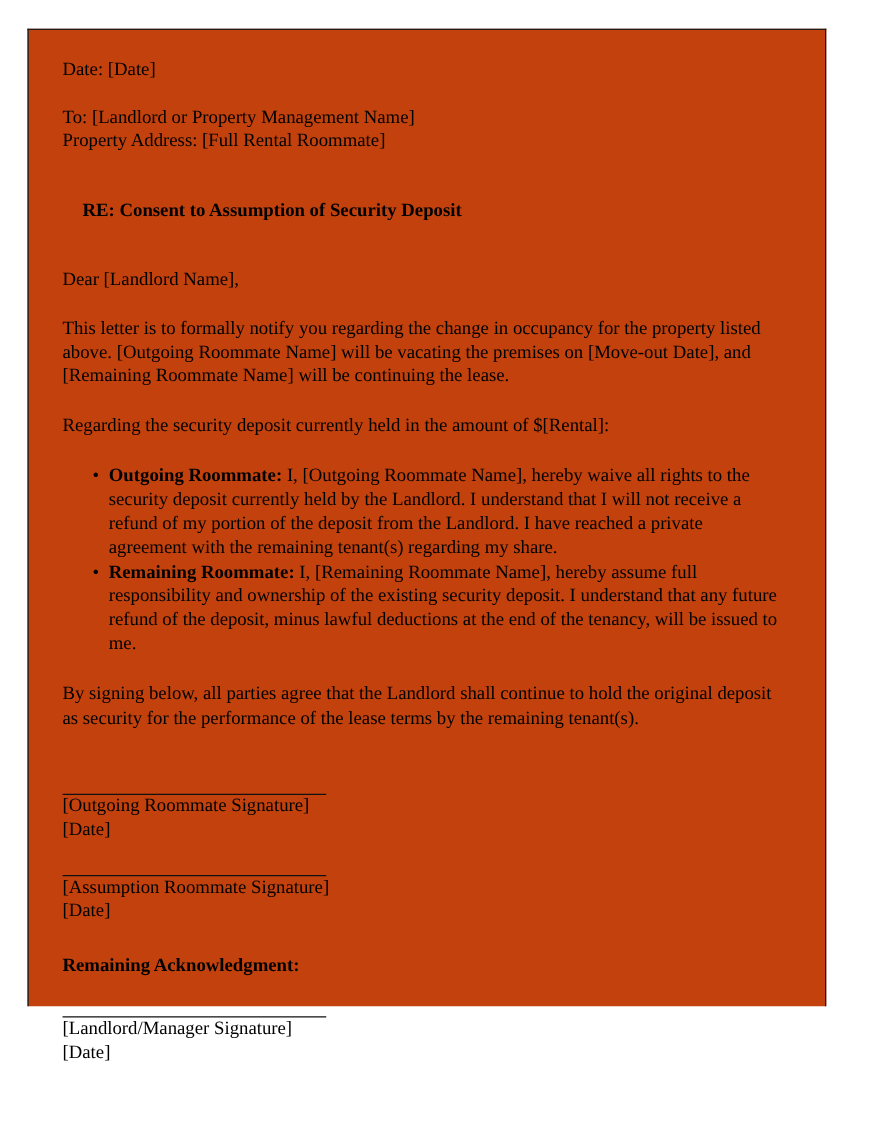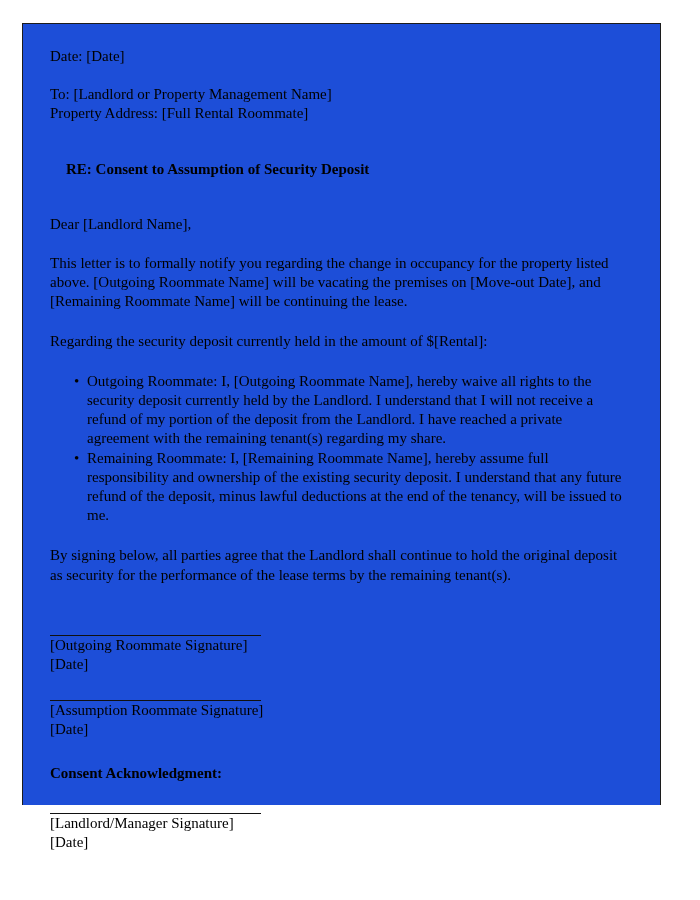--- a/index.html
+++ b/index.html
@@ -21,21 +21,21 @@
     position: absolute;
     left: 22px;
     top: 23px;
     width: 639px;
     height: 782px;
     box-sizing: border-box;
     border-left: 1.3px solid #1c1c1c;
     border-right: 1.3px solid #1c1c1c;
     border-top: 1.3px solid #1c1c1c;
     border-bottom: none;
-    background: #1d4ed8;
+    background: #c2410c;
   }
 
   #doc-body {
     position: absolute;
     left: 27px;
     top: 23px;
     width: 574px;
     font-size: 15px;
     line-height: 19.2px;
     text-align: left;
@@ -46,21 +46,21 @@
   }
 
   .para {
     margin: 0;
     padding: 0;
   }
 
   .gap-sm { height: 19px; }
   .gap-md { height: 20px; }
 
-  .bold { font-weight: normal; }
+  .bold { font-weight: bold; }
 
   .re-head {
     font-weight: bold;
     margin: 16px;
   }
 
   ul.bullets {
     margin: 0;
     padding: 0 0 0 37px;
     list-style: none;
@@ -159,21 +159,21 @@
     <div class="spacer-4"></div>
 
     <div>
       <div class="sig-rule"></div>
       <p class="sig-name line">[Assumption Roommate Signature]</p>
       <p class="sig-date line">[Date]</p>
     </div>
 
     <div class="spacer-5"></div>
 
-    <p class="ack-head line">Consent Acknowledgment:</p>
+    <p class="ack-head line">Remaining Acknowledgment:</p>
 
     <div class="spacer-3"></div>
 
     <div>
       <div class="sig-rule"></div>
       <p class="sig-name line">[Landlord/Manager Signature]</p>
       <p class="sig-date line">[Date]</p>
     </div>
 
   </div>

